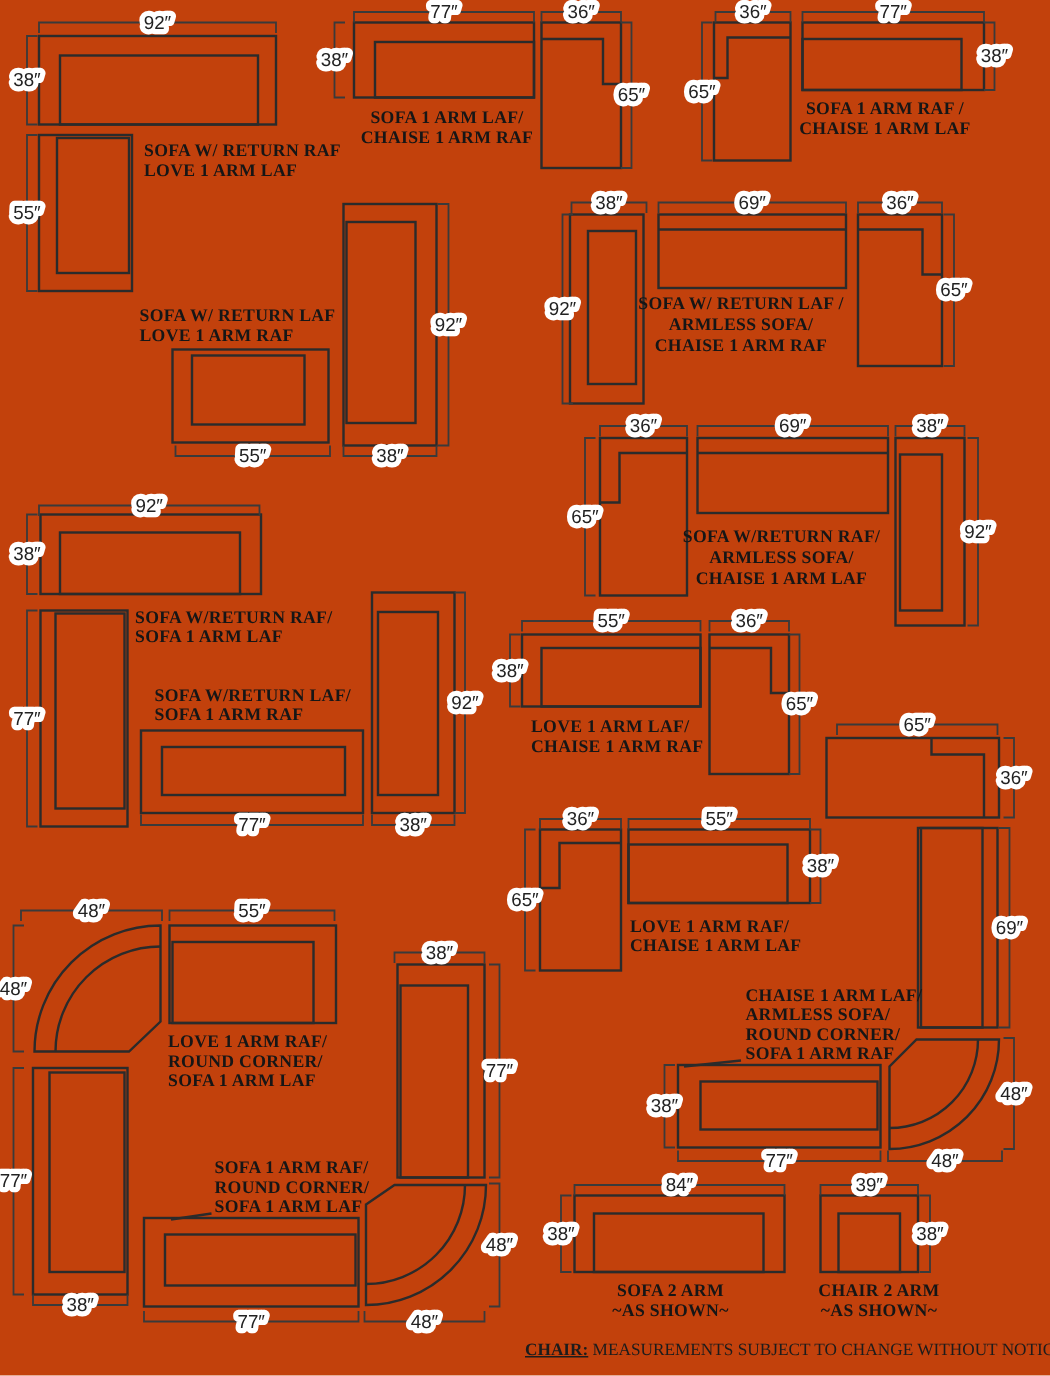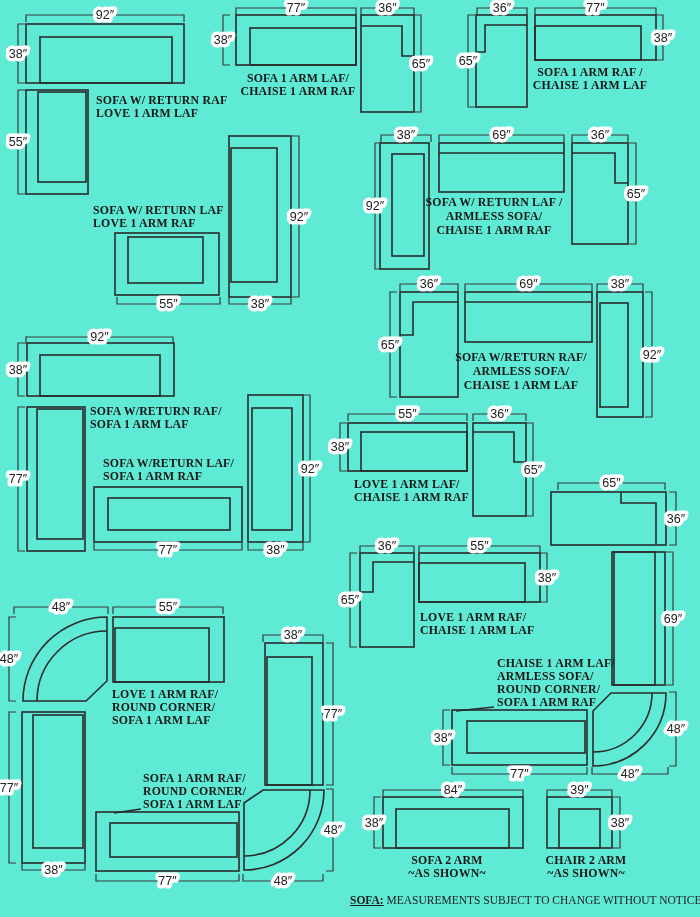--- a/index.html
+++ b/index.html
@@ -1,16 +1,16 @@
 <!DOCTYPE html>
 <html><head>
 <meta charset="utf-8">
 <style>
   html,body{margin:0;padding:0;background:#ffffff;}
-  #page{position:relative;width:700px;height:917px;background:#5eead4;overflow:hidden;
+  #page{position:relative;width:700px;height:917px;background:#c2410c;overflow:hidden;
         font-family:"Liberation Serif",serif;}
   #dg{position:absolute;left:0;top:0;}
   .piece{fill:none;stroke:#2b2b2b;stroke-width:1.6;stroke-linejoin:miter;}
   .dim{fill:none;stroke:#3a3a3a;stroke-width:1.2;}
   .dimtext{font-family:"Liberation Sans",sans-serif;font-size:12.5px;fill:#222;
            text-anchor:middle;paint-order:stroke;stroke:#ffffff;stroke-width:7px;
            stroke-linejoin:round;}
   .cfg{font-family:"Liberation Serif",serif;font-size:11.8px;font-weight:bold;
        fill:#161616;letter-spacing:.2px;}
   .ctr{text-anchor:middle;}
@@ -270,15 +270,15 @@
         <rect x="559" y="809" width="41" height="39" class="piece"></rect>
         <path d="M547,797 L547,790 L612,790 L612,797" class="dim"></path>
         <text x="579.5" y="794" class="dimtext">39″</text>
         <path d="M613,797 L620,797 L620,848 L613,848" class="dim"></path>
         <text x="620" y="826.5" class="dimtext">38″</text>
         <text x="586" y="864" class="cfg ctr">CHAIR 2 ARM</text>
         <text x="586" y="877" class="cfg ctr">~AS SHOWN~</text>
       </g>
     </svg>
   <div id="note">
-    <span class="nl">SOFA:</span><span> MEASUREMENTS SUBJECT TO CHANGE WITHOUT NOTICE.</span>
+    <span class="nl">CHAIR:</span><span> MEASUREMENTS SUBJECT TO CHANGE WITHOUT NOTICE.</span>
   </div>
 </div>
 
 </body></html>

